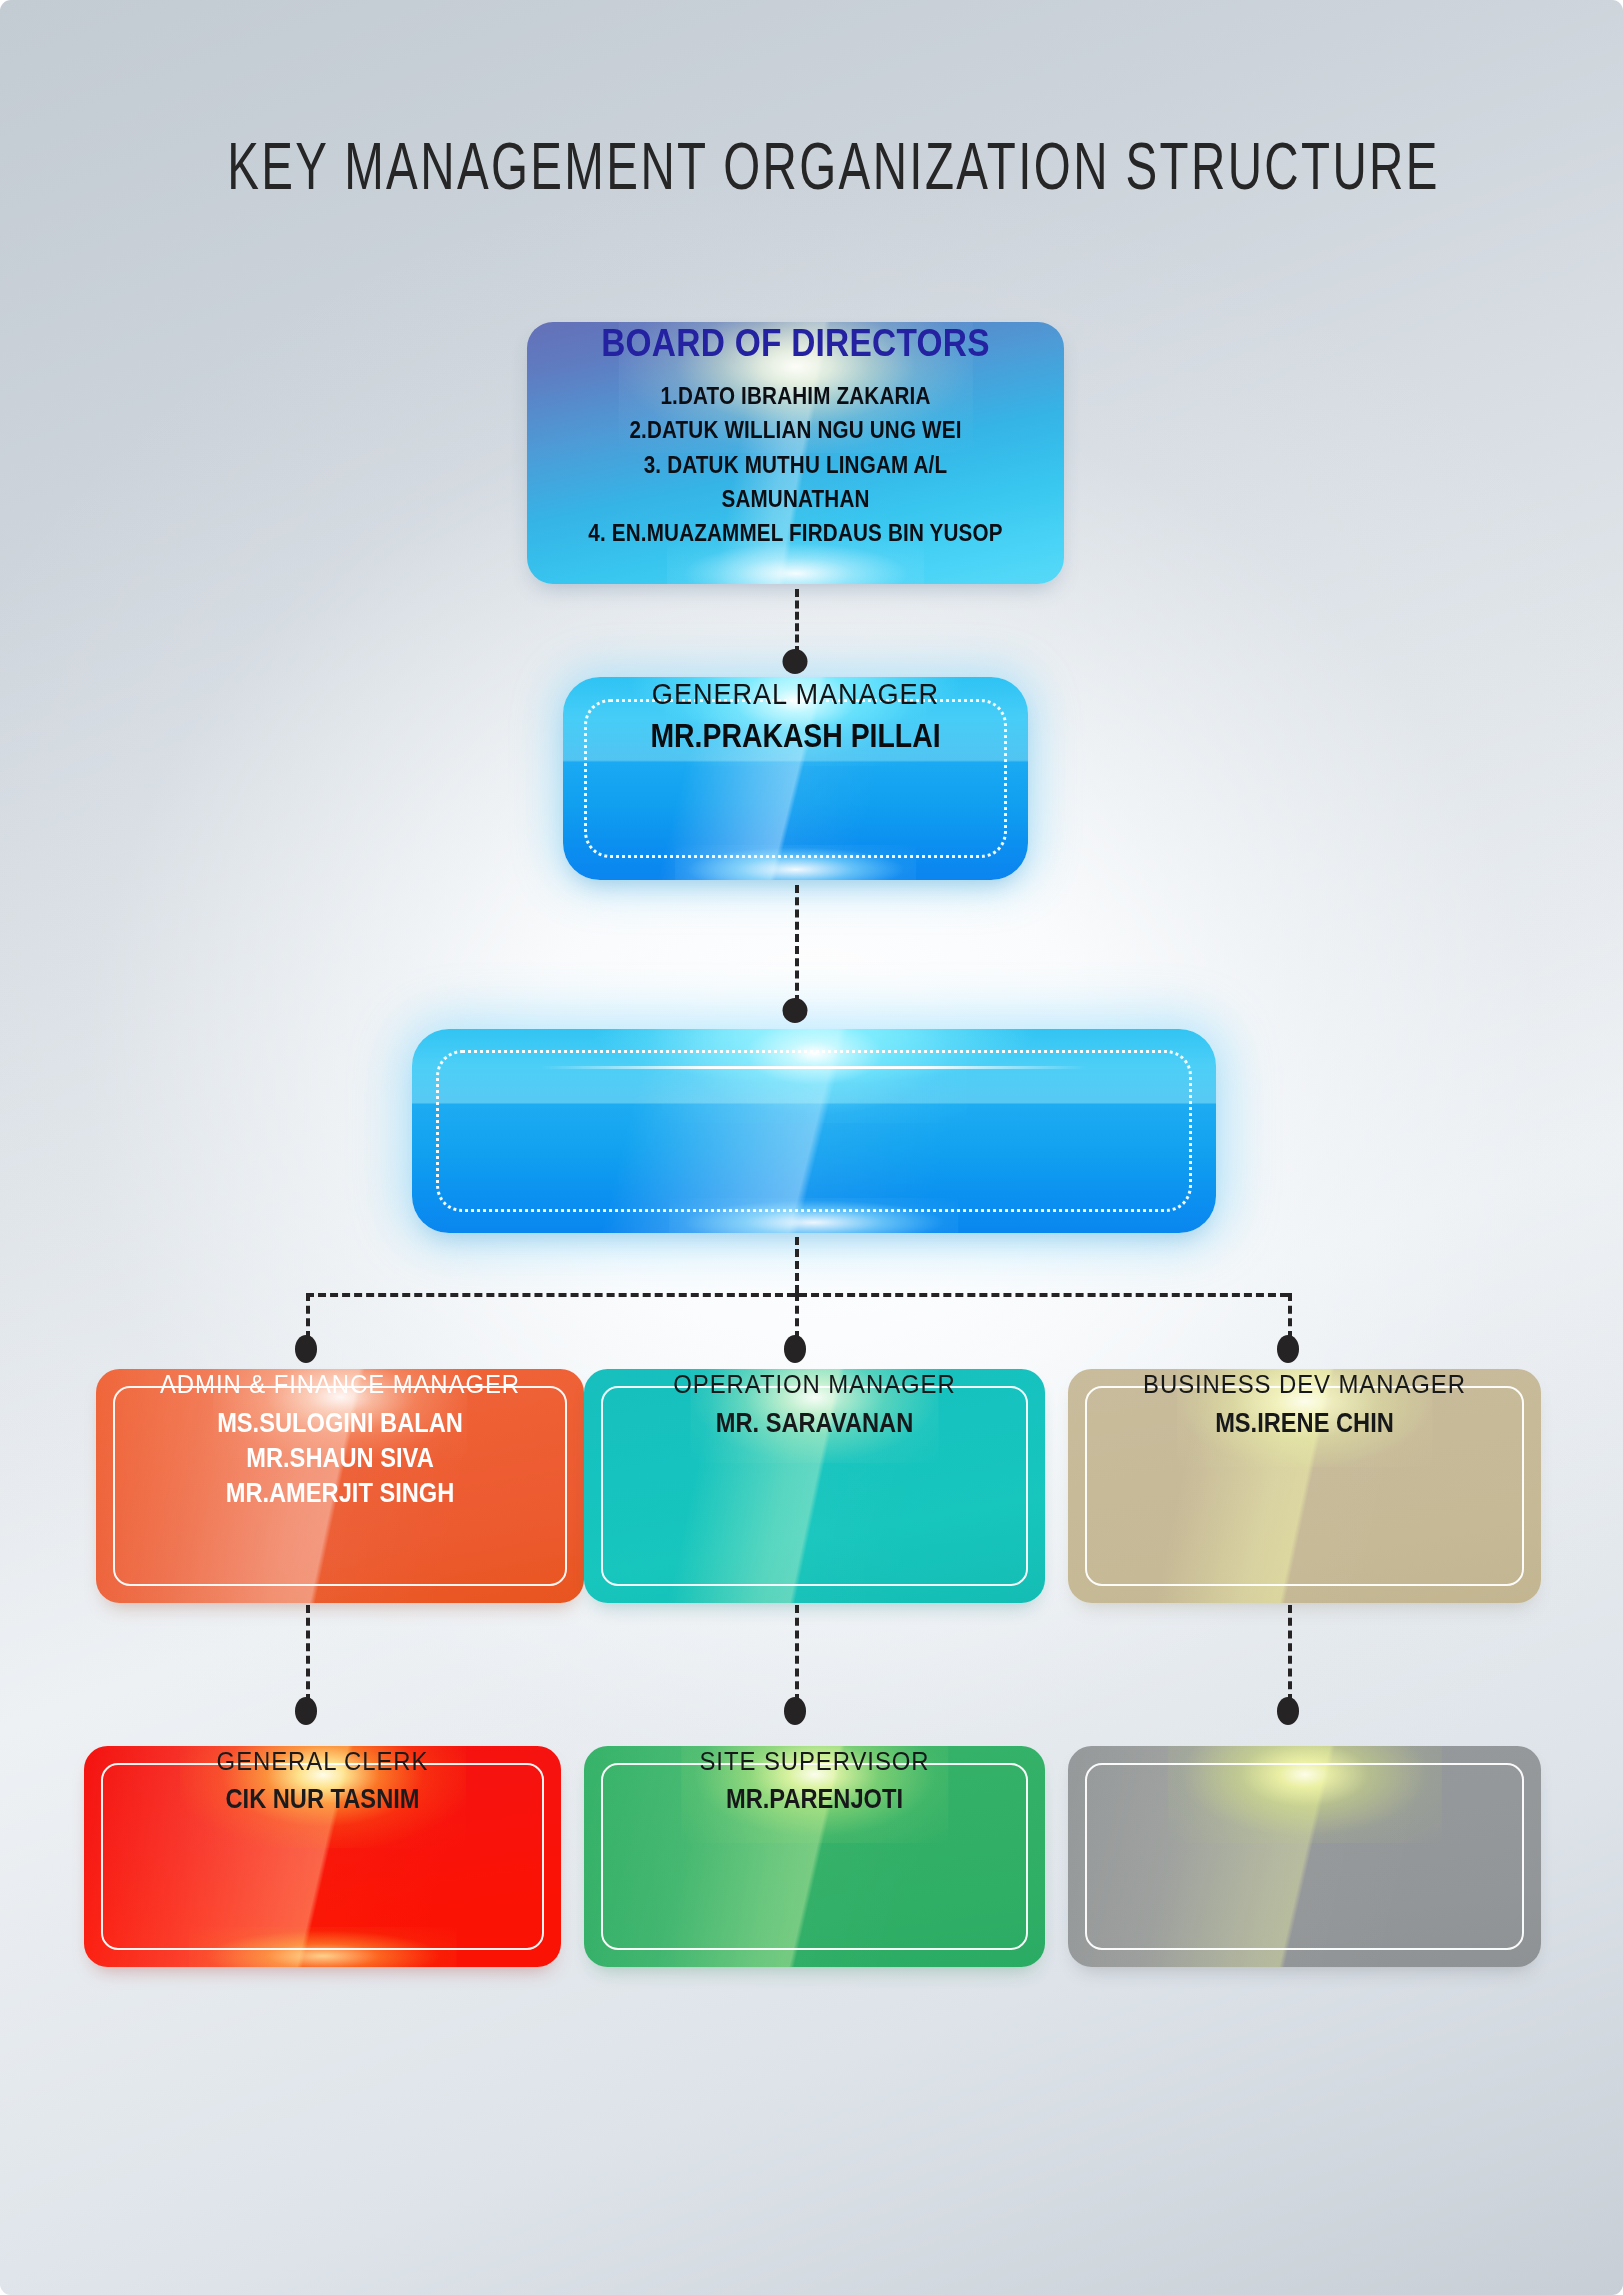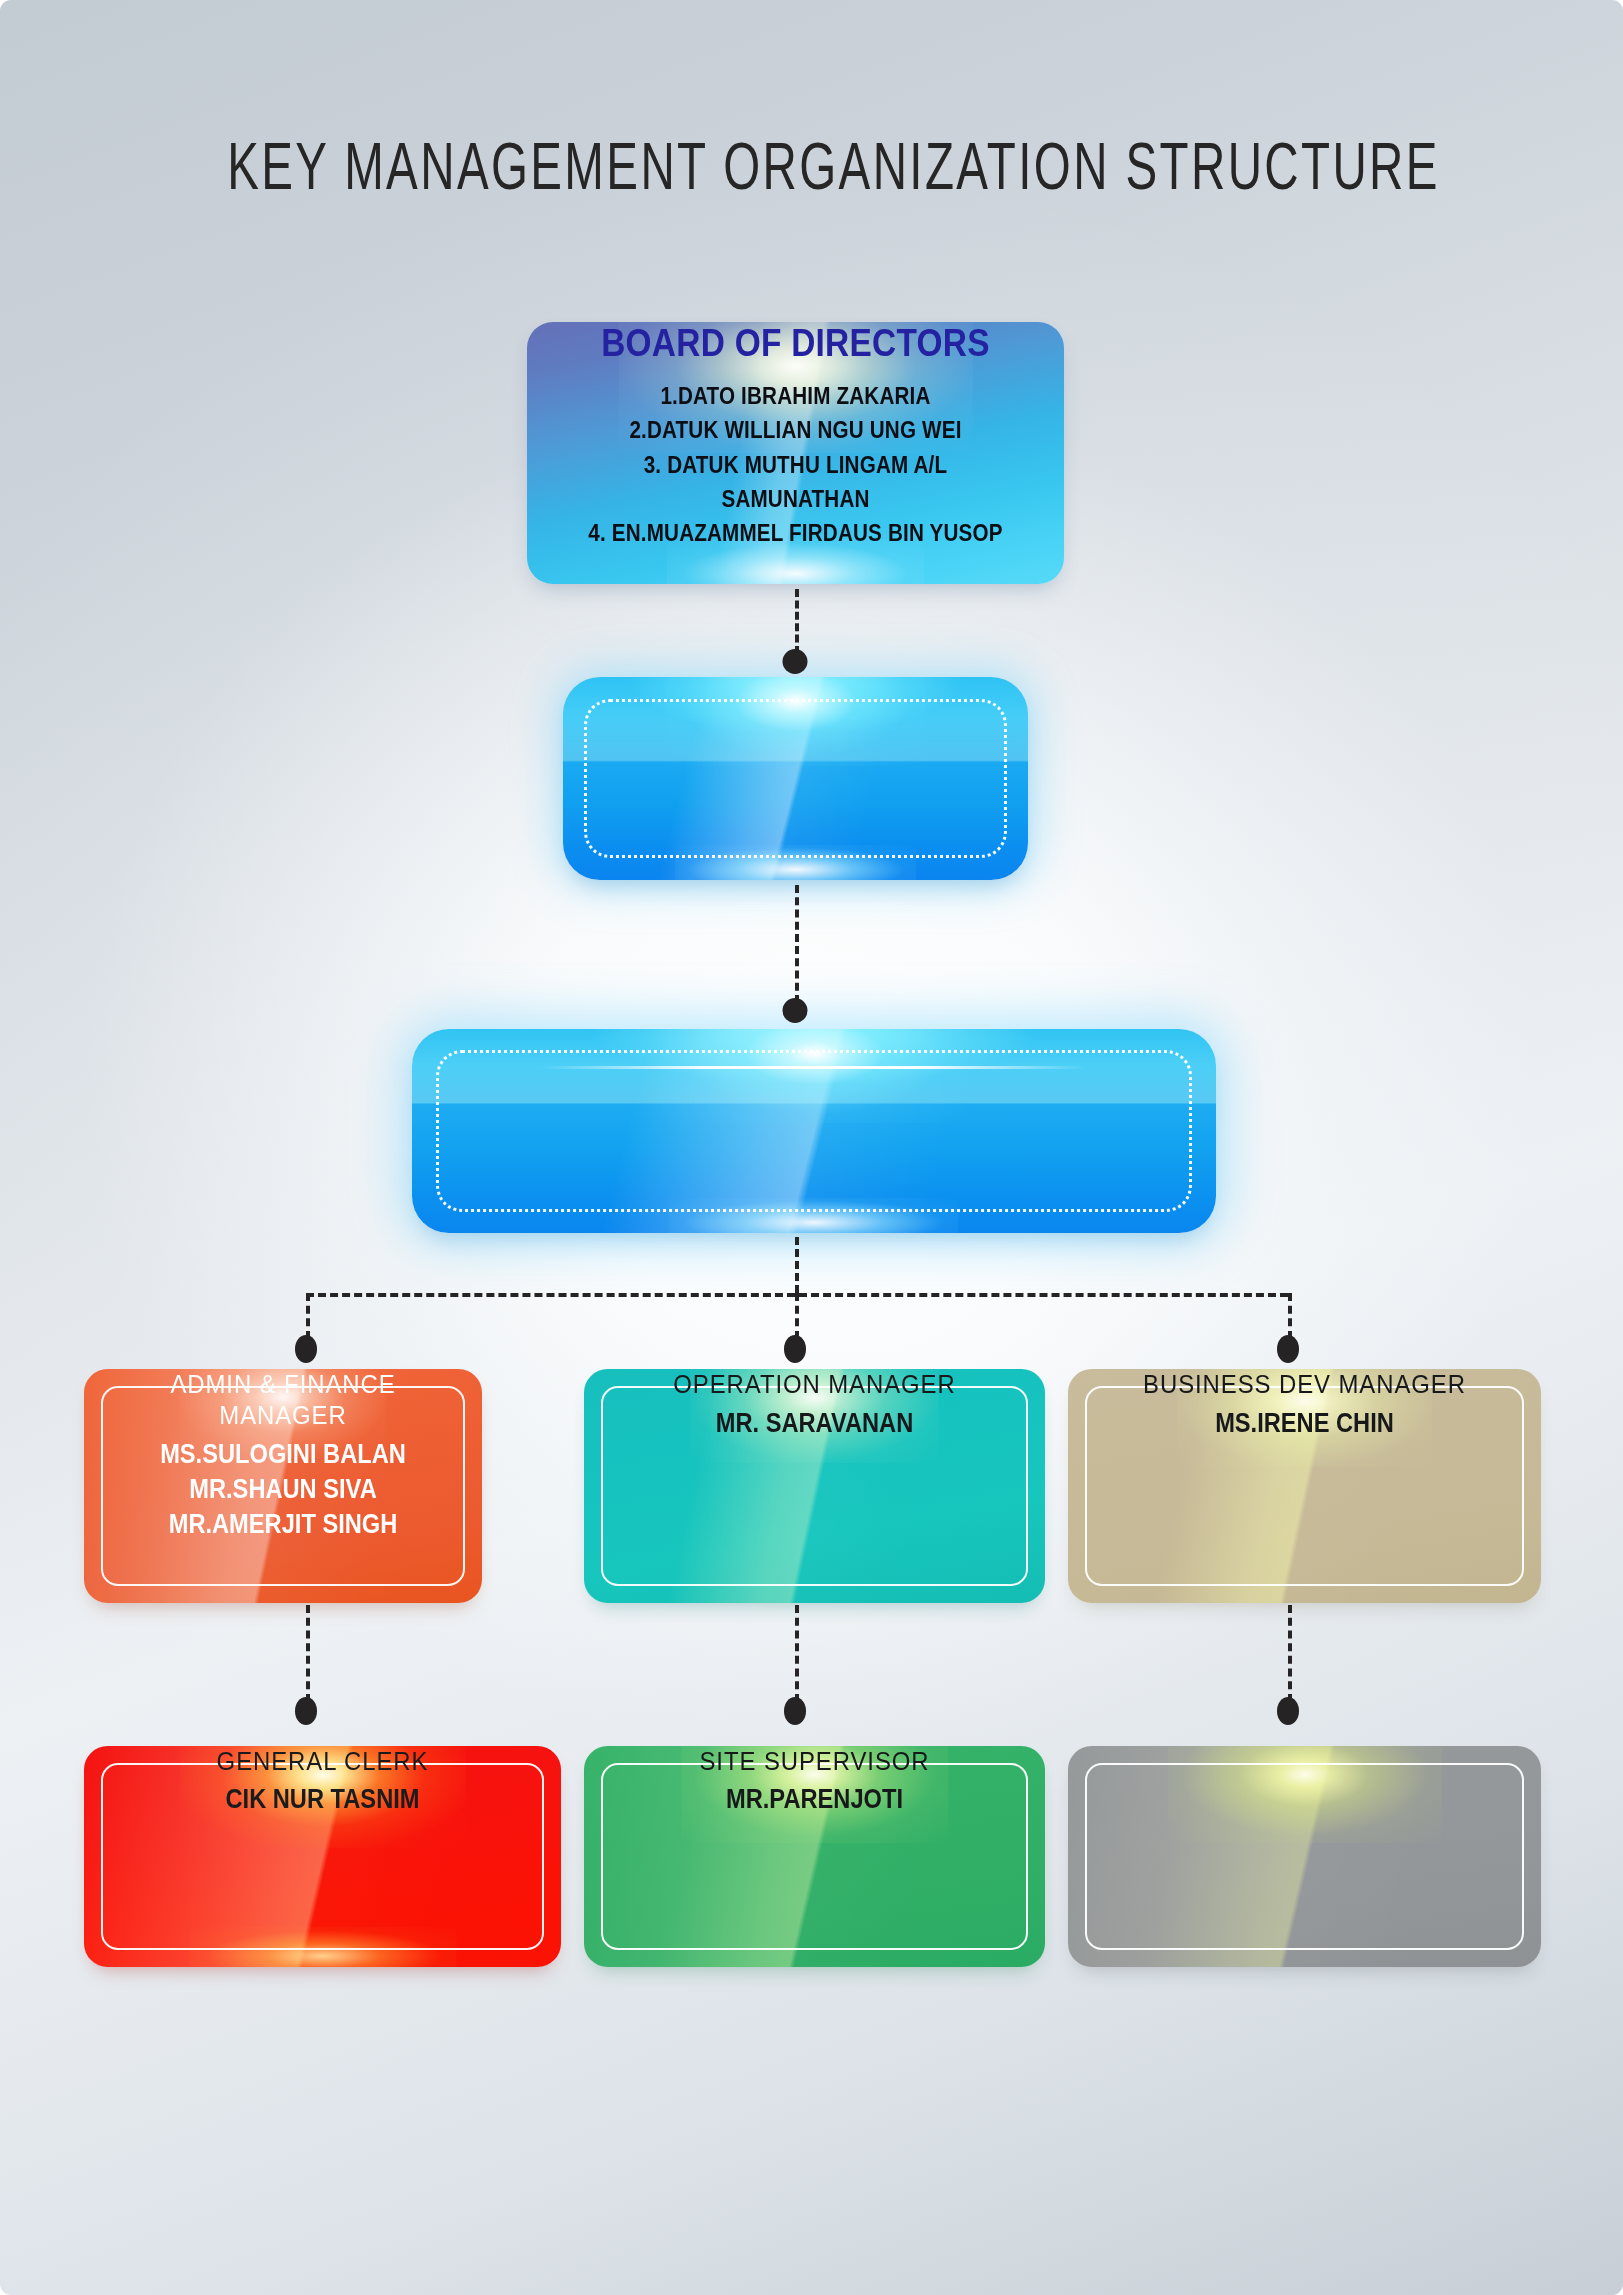--- a/index.html
+++ b/index.html
@@ -238,21 +238,21 @@
   .mgr .solidline {
     position:absolute; z-index:4;
     left:17px; right:17px; top:17px; bottom:17px;
     border:2.6px solid rgba(255,255,255,0.95);
     border-radius:17px;
   }
   .mgr .role   { font-size:26px; margin-bottom:5.2px; }
   .mgr .person { font-size:27.5px; line-height:1.28; }
 
   #admin {
-    left:84px; width:398px;
+    left:96px; width:488px;
     background:linear-gradient(170deg, #f0663a 0%, #ee5f34 40%, #ec5a30 70%, #e9551f 100%);
     box-shadow:0 10.5px 19.6px -9.2px rgba(150,70,40,0.35);
   }
   #admin .lamp {
     left:50%; top:-14%; width:52%; height:52%;
     background:radial-gradient(ellipse at 50% 50%,
        rgba(255,255,255,0.92) 0%,
        rgba(255,240,225,0.60) 18%,
        rgba(255,210,180,0.26) 42%,
        rgba(255,190,160,0.04) 72%,
@@ -458,20 +458,24 @@
   </div>
 
   <div class="vline" style="left:795px; top:589px; height:65px;"></div>
   <div class="dot round" style="left:795px; top:649px;"></div>
 
   <div class="node" id="gm">
     <div class="sheen"></div>
     <div class="lamp"></div>
     <div class="bottomglow"></div>
     <div class="dotted"></div>
+    <div class="inner">
+      <div class="role">GENERAL MANAGER</div>
+      <div class="person">MR.PRAKASH PILLAI</div>
+    </div>
   </div>
 
   <div class="vline" style="left:795px; top:885px; height:118px;"></div>
   <div class="dot round" style="left:795px; top:998px;"></div>
 
   <div class="node" id="dgm">
     <div class="sheen"></div>
     <div class="lamp"></div>
     <div class="bottomglow"></div>
     <div class="streak"></div>

